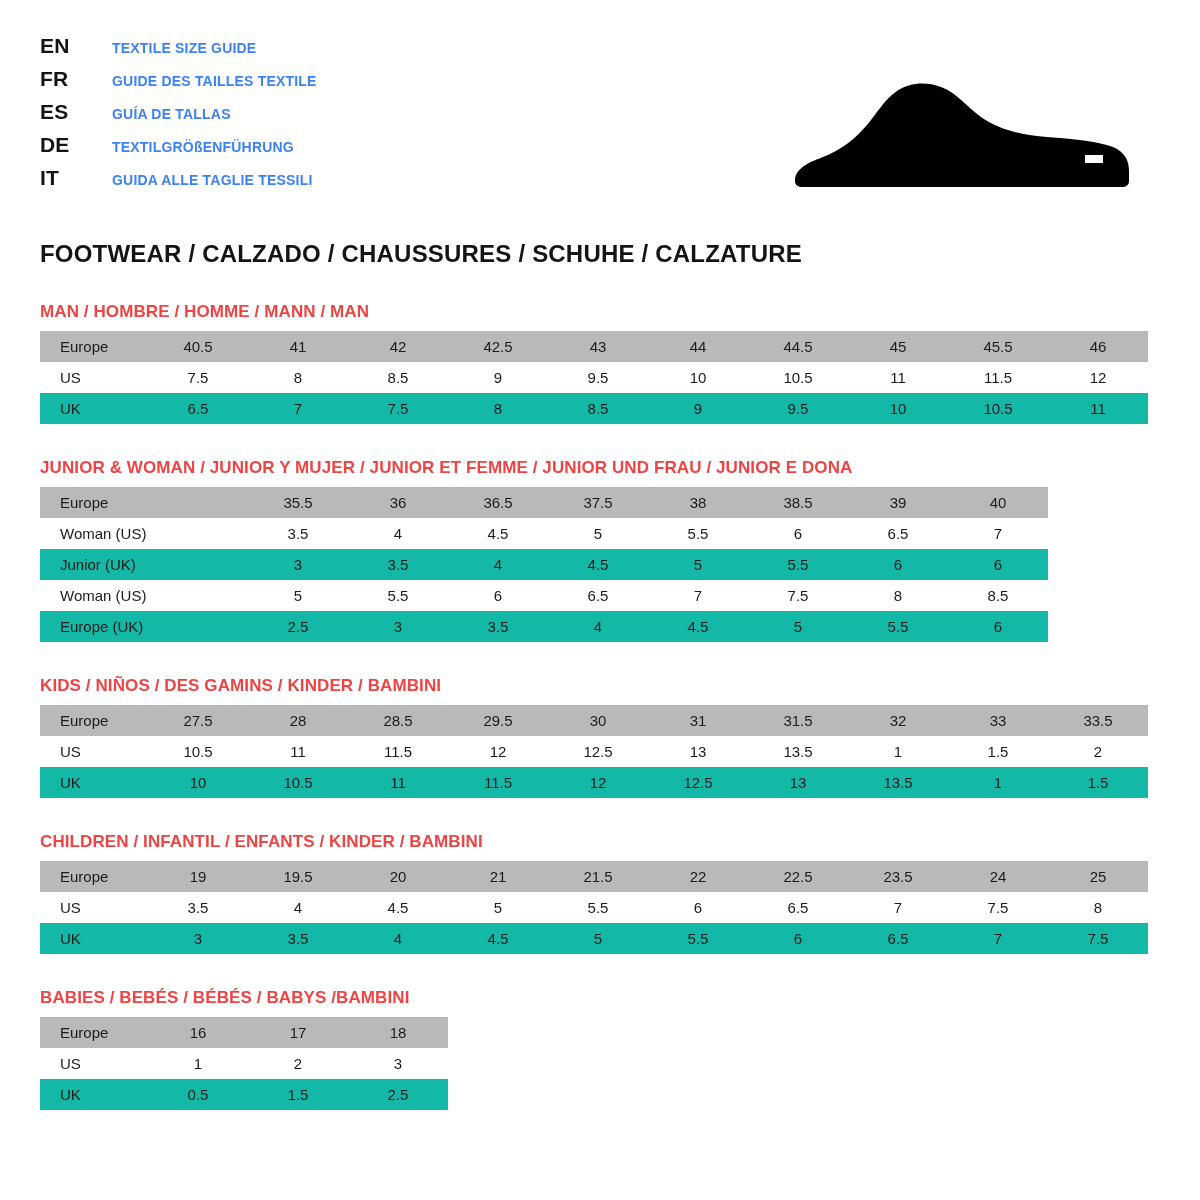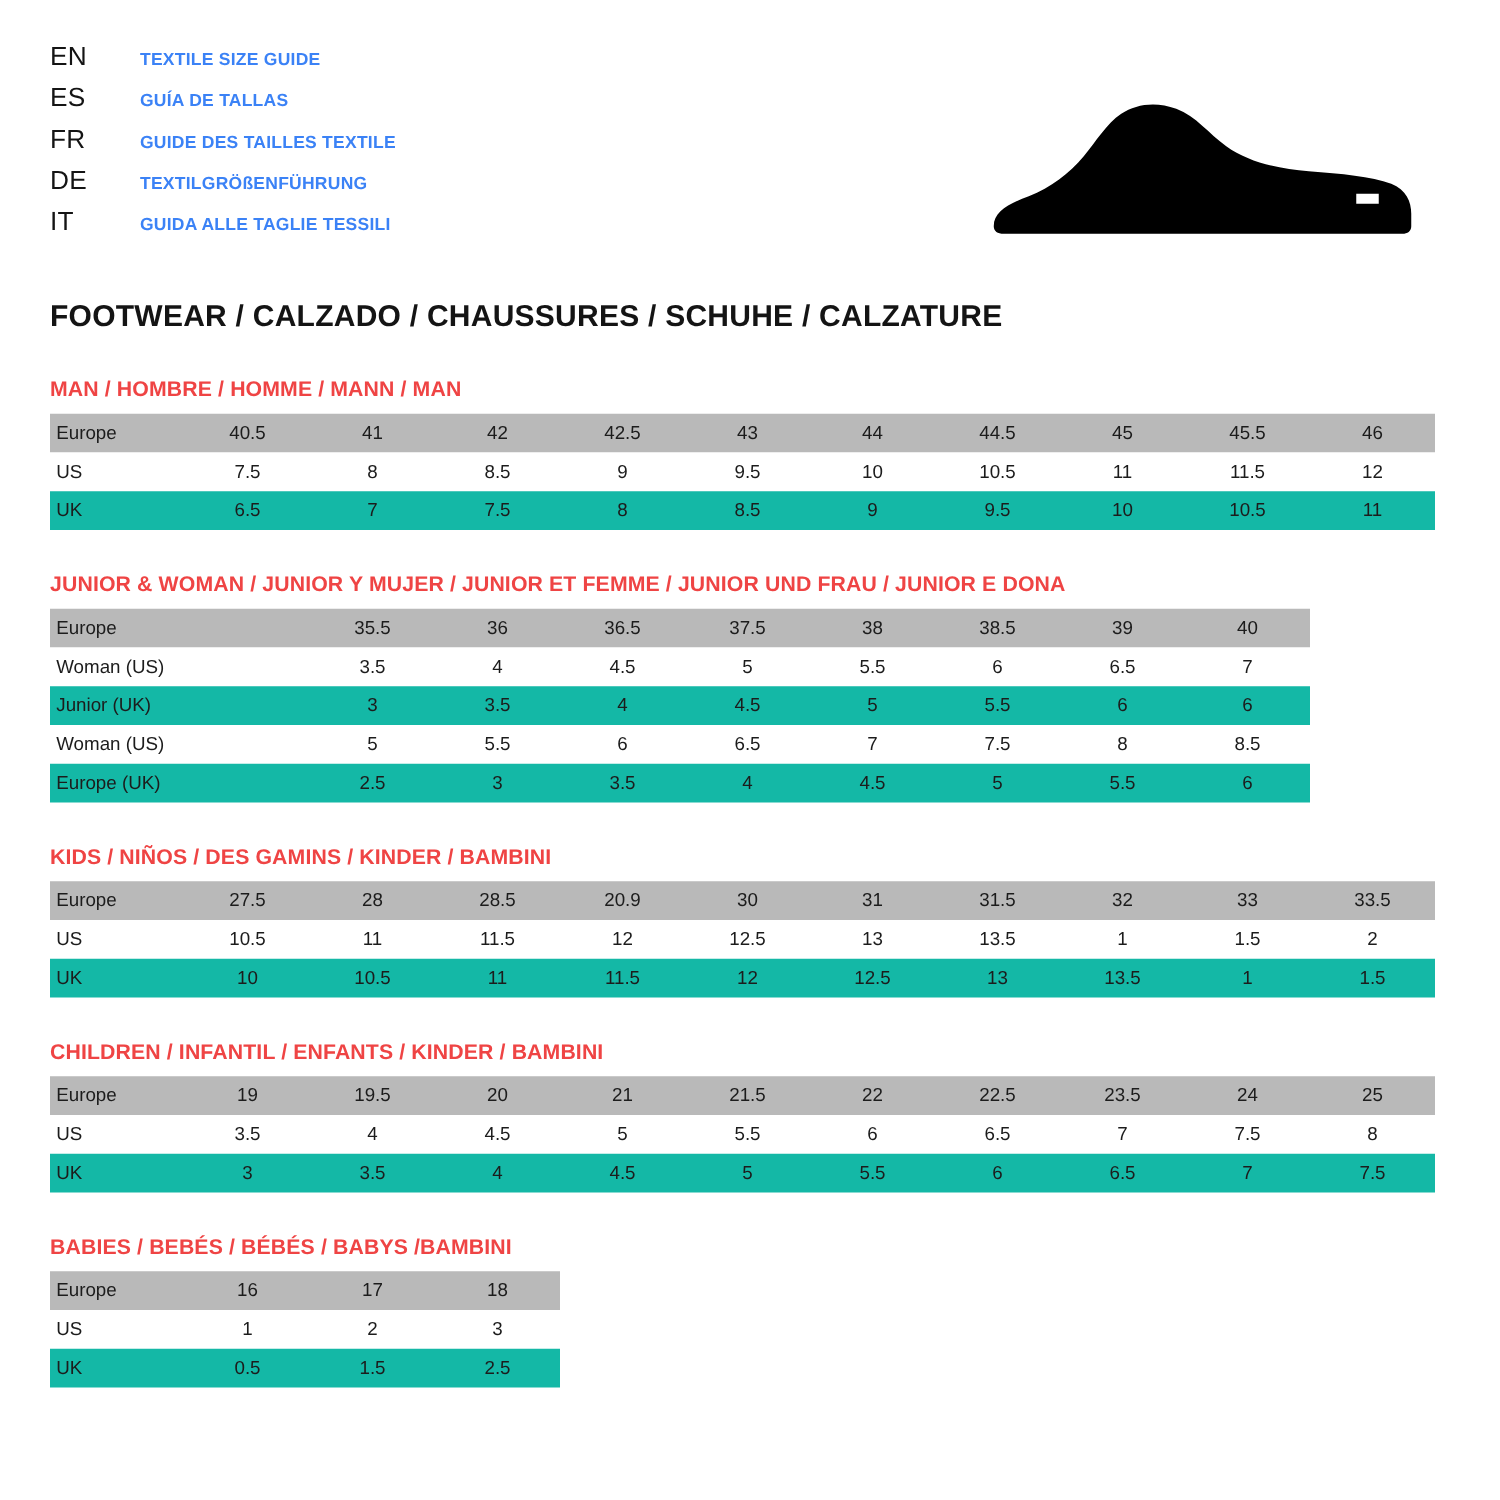--- a/index.html
+++ b/index.html
@@ -32,21 +32,21 @@
     display: block;
   }
   .lang-row {
     display: flex;
     align-items: baseline;
     height: 33px;
   }
   .lang-code {
     width: 72px;
     font-size: 21px;
-    font-weight: normal;
+    font-weight: bold;
     letter-spacing: 0.2px;
     color: #141414;
   }
   .lang-text {
     font-size: 14px;
     font-weight: bold;
     letter-spacing: 0.2px;
     color: #3b82f6;
     white-space: nowrap;
   }
@@ -88,21 +88,21 @@
   }
   table.size td {
     height: 31px;
     padding: 0;
     vertical-align: middle;
     text-align: center;
     color: #1c1c1c;
   }
   table.size td.label {
     text-align: left;
-    padding-left: 5px;
+    padding-left: 20px;
   }
   tr.head td {
     background: #b9b9b9;
   }
   tr.alt td {
     background: #14b8a6;
   }
   tr.plain td {
     background: #ffffff;
   }
@@ -117,26 +117,26 @@
 <div class="page">
 
   <div class="header">
 
     <div class="lang-list">
       <div class="lang-row">
         <div class="lang-code">EN</div>
         <div class="lang-text">TEXTILE SIZE GUIDE</div>
       </div>
       <div class="lang-row">
+        <div class="lang-code">FR</div>
+        <div class="lang-text">GUIDE DES TAILLES TEXTILE</div>
+      </div>
+      <div class="lang-row">
         <div class="lang-code">ES</div>
         <div class="lang-text">GUÍA DE TALLAS</div>
-      </div>
-      <div class="lang-row">
-        <div class="lang-code">FR</div>
-        <div class="lang-text">GUIDE DES TAILLES TEXTILE</div>
       </div>
       <div class="lang-row">
         <div class="lang-code">DE</div>
         <div class="lang-text">TEXTILGRÖßENFÜHRUNG</div>
       </div>
       <div class="lang-row">
         <div class="lang-code">IT</div>
         <div class="lang-text">GUIDA ALLE TAGLIE TESSILI</div>
       </div>
     </div>
@@ -307,21 +307,21 @@
           <col class="dat">
           <col class="dat">
           <col class="dat">
       </colgroup>
       <tbody>
         <tr class="head">
           <td class="label">Europe</td>
           <td>27.5</td>
           <td>28</td>
           <td>28.5</td>
-          <td>20.9</td>
+          <td>29.5</td>
           <td>30</td>
           <td>31</td>
           <td>31.5</td>
           <td>32</td>
           <td>33</td>
           <td>33.5</td>
         </tr>
         <tr class="plain">
           <td class="label">US</td>
           <td>10.5</td>

